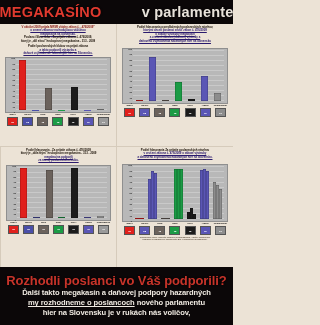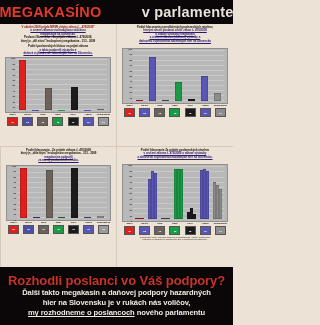--- a/index.html
+++ b/index.html
@@ -454,19 +454,19 @@
         </div>
       <div class="foot">
         <div>Poslanecké kluby odmietli podporu megakasínam, všetky poslanecké</div>
         <div>poslanci a poslankyne parlamentu SR v hlasujúcej megakasíne.</div>
       </div>
     </div>
 
   </div>
 
   <div class="banner">
-    <div class="h">Rozhodli poslanci vo Váš podpory?</div>
+    <div class="h">Rozhodli poslanci vo Váš podporili?</div>
     <div class="l">Ďalší takto megakasín a daňovej podpory hazardných</div>
+    <div class="l"><span class="udl">my rozhodneme o poslancoch</span><span> nového  parlamentu</span></div>
     <div class="l">hier na Slovensku je v rukách nás voličov,</div>
-    <div class="l"><span class="udl">my rozhodneme o poslancoch</span><span> nového  parlamentu</span></div>
   </div>
 
 </div>
 
 </body></html>

